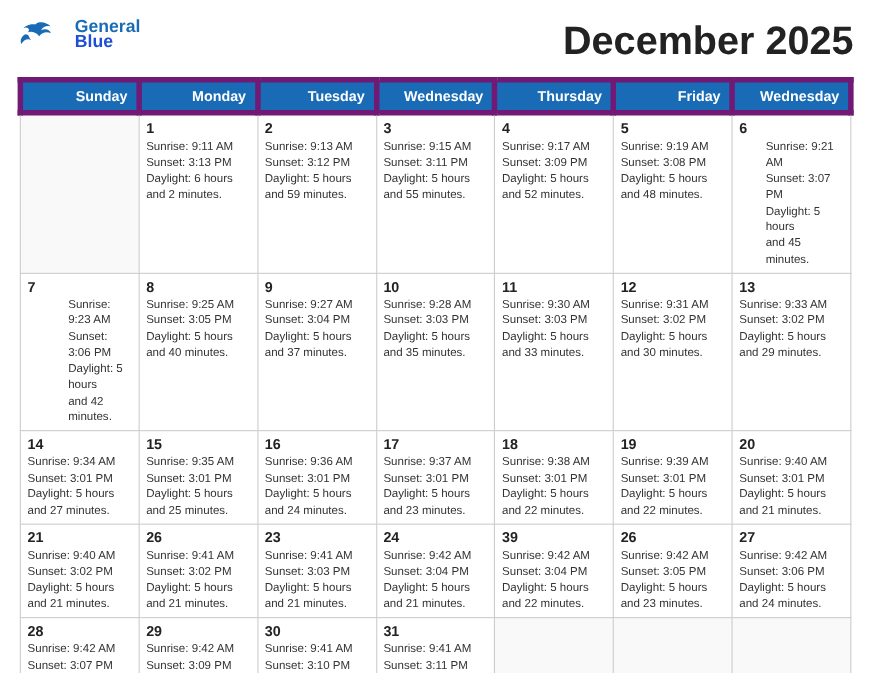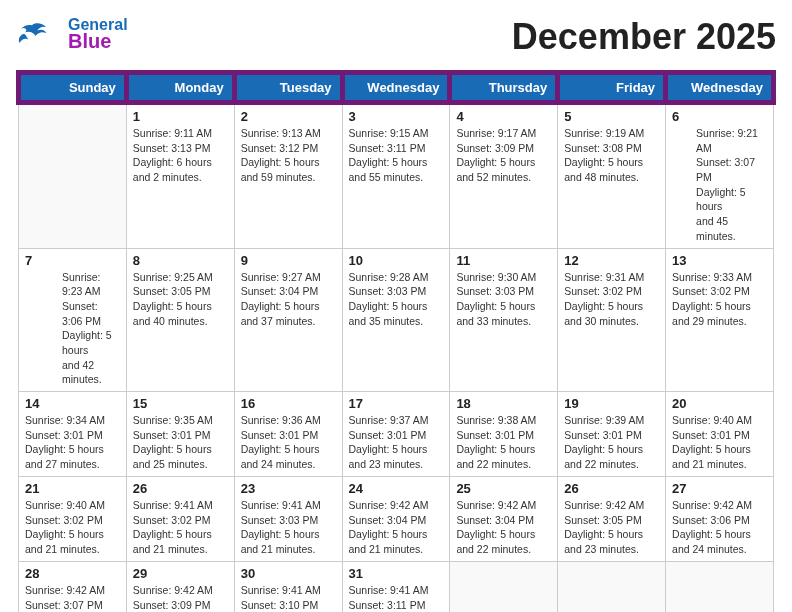--- a/index.html
+++ b/index.html
@@ -79,21 +79,21 @@
 <body>
 
 <div class="header-area">
   <div class="logo">
     <svg class="logo-bird" viewBox="0 0 36 30" xmlns="http://www.w3.org/2000/svg">
       <path d="M18 4 C22 0 30 2 34 6 C30 5 26 6 24 10 C28 8 33 9 34 13 C30 11 25 12 22 16 C20 13 16 10 10 12 C14 10 10 5 6 8 C8 5 14 3 18 4Z" fill="#1a6bb5"></path>
       <path d="M8 14 C4 16 2 20 4 24 C6 20 10 18 14 20 C11 17 12 14 8 14Z" fill="#1a6bb5"></path>
     </svg>
     <div>
       <div style="font-size:16px;font-weight:bold;color:#1a6bb5;">General</div>
-      <div style="font-size:20px;font-weight:bold;color:#a21caf;margin-top:-4px;">Blue</div>
+      <div style="font-size:16px;font-weight:bold;color:#1d4ed8;margin-top:-4px;">Blue</div>
     </div>
   </div>
   <div class="title-area">
     <div class="month-title">December 2025</div>
   </div>
 </div>
 
 <table class="calendar">
   <thead>
     <tr>
@@ -277,21 +277,21 @@
 and 21 minutes.</div>
         </td>
         <td>
           <div class="day-number">24</div>
           <div class="day-info" style="white-space: pre-line;">Sunrise: 9:42 AM
 Sunset: 3:04 PM
 Daylight: 5 hours
 and 21 minutes.</div>
         </td>
         <td>
-          <div class="day-number">25</div>
+          <div class="day-number">39</div>
           <div class="day-info" style="white-space: pre-line;">Sunrise: 9:42 AM
 Sunset: 3:04 PM
 Daylight: 5 hours
 and 22 minutes.</div>
         </td>
         <td>
           <div class="day-number">26</div>
           <div class="day-info" style="white-space: pre-line;">Sunrise: 9:42 AM
 Sunset: 3:05 PM
 Daylight: 5 hours

